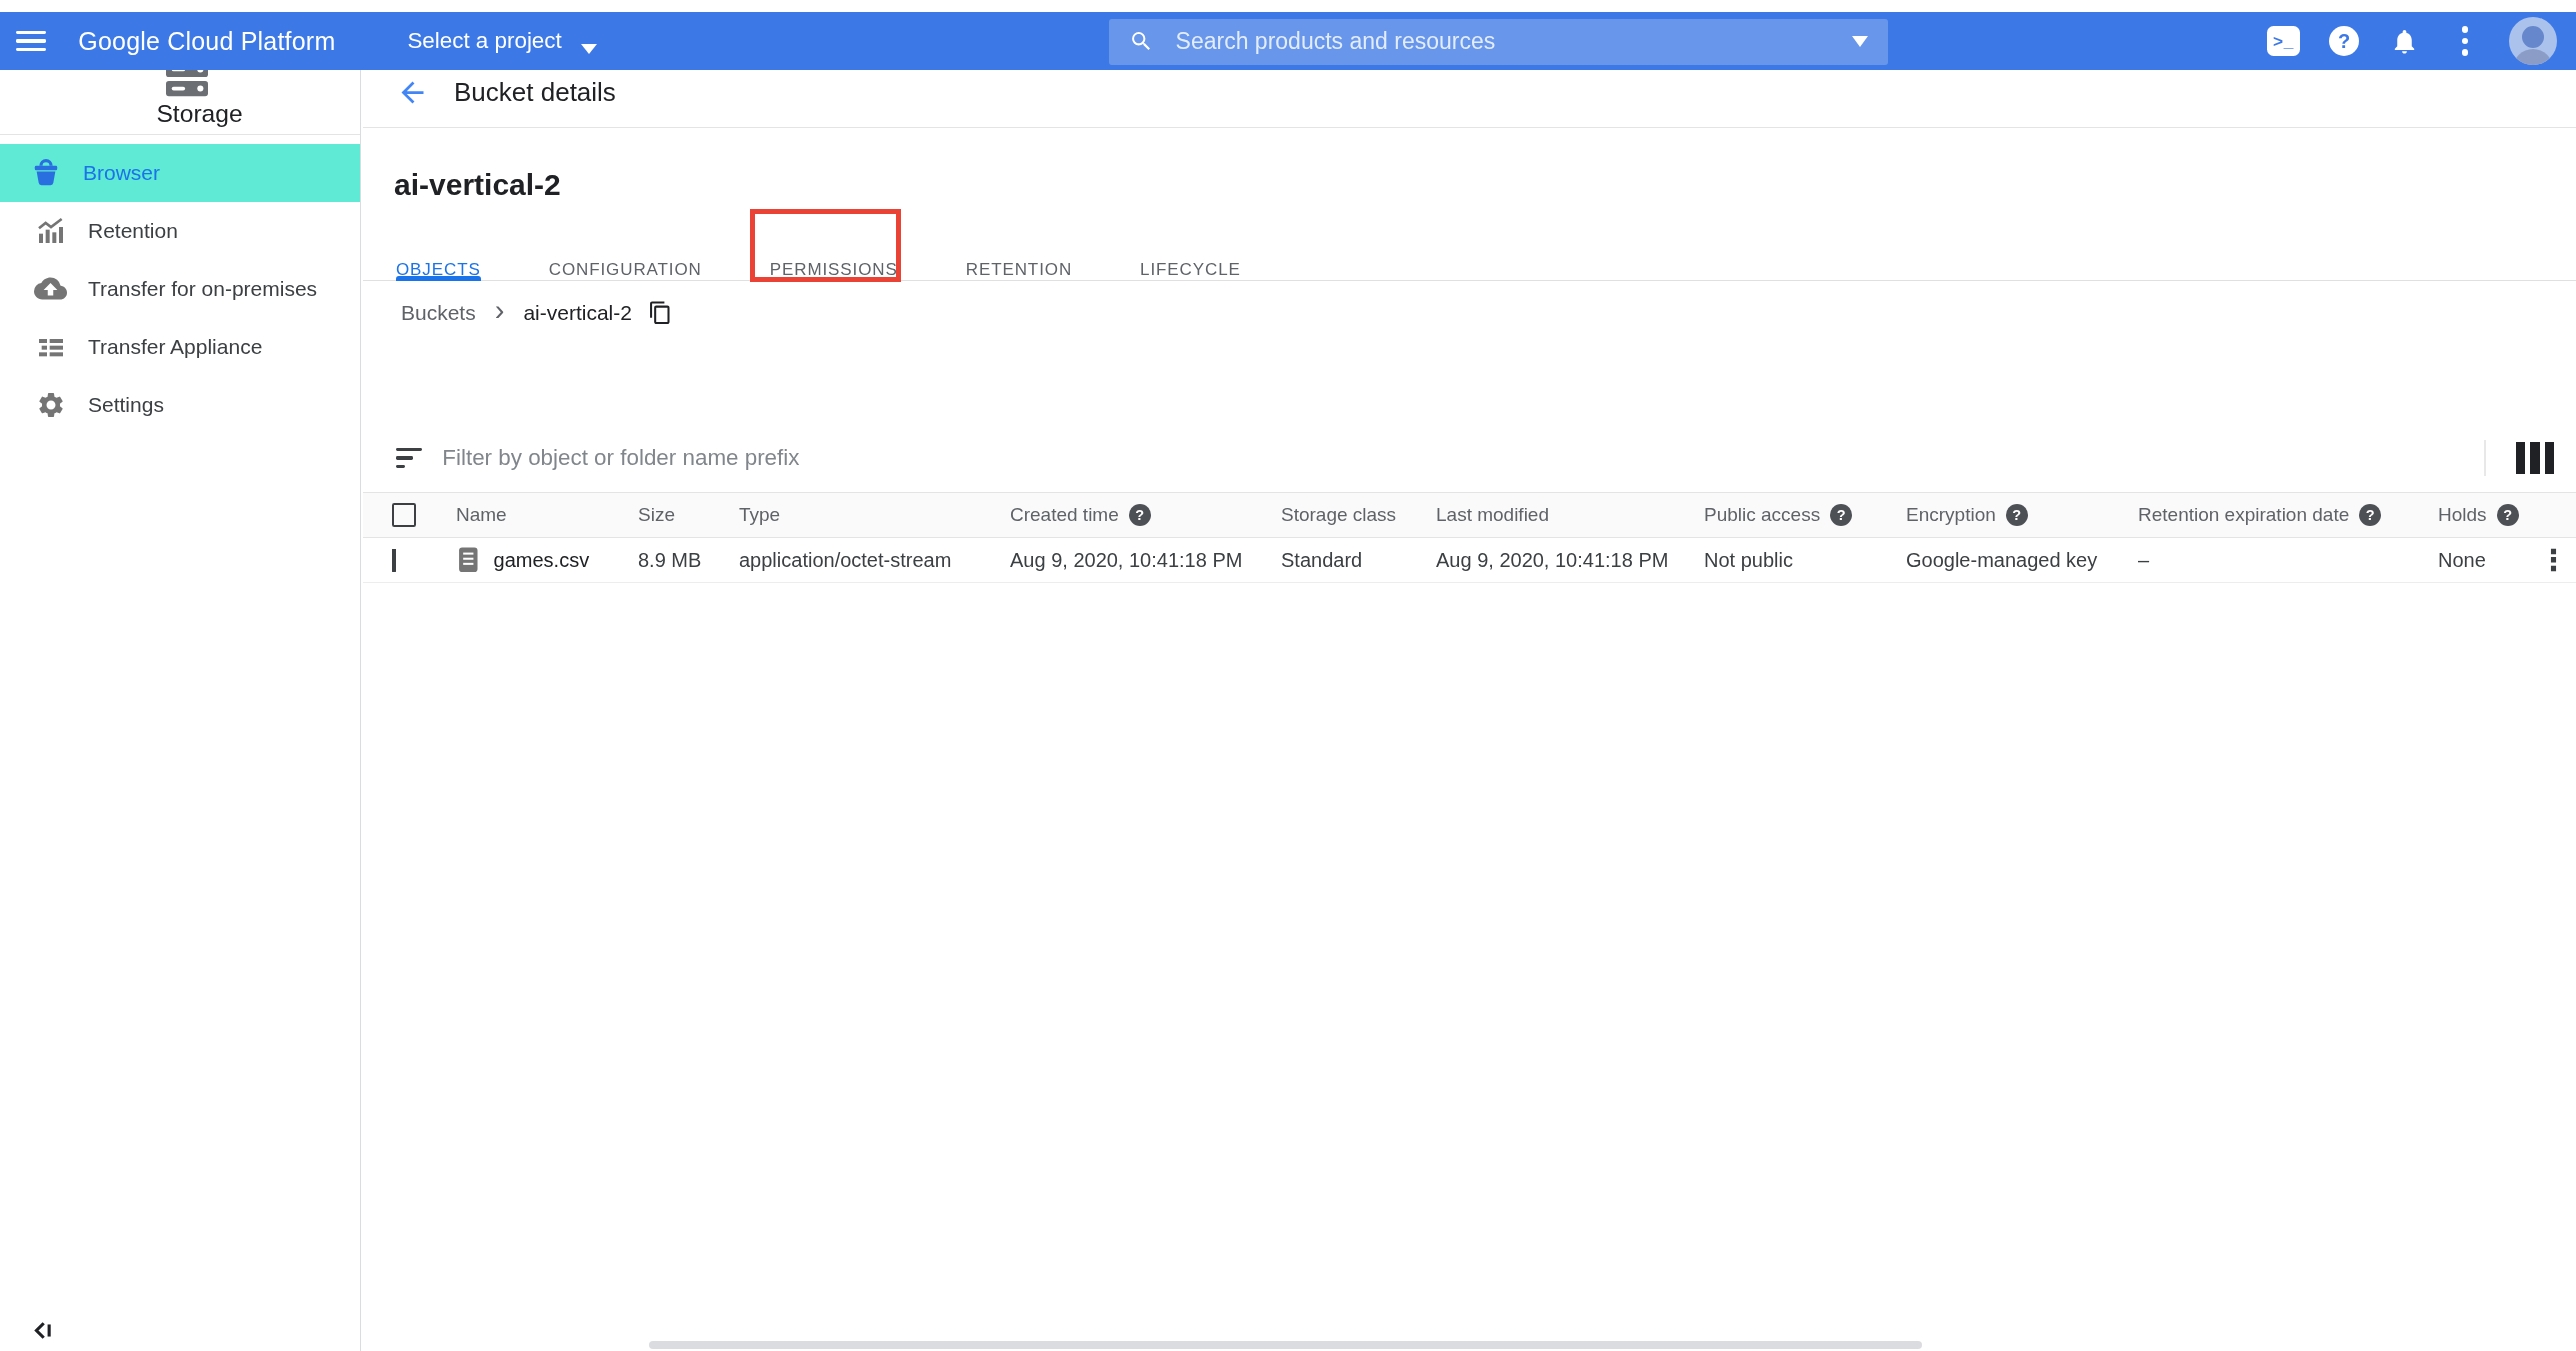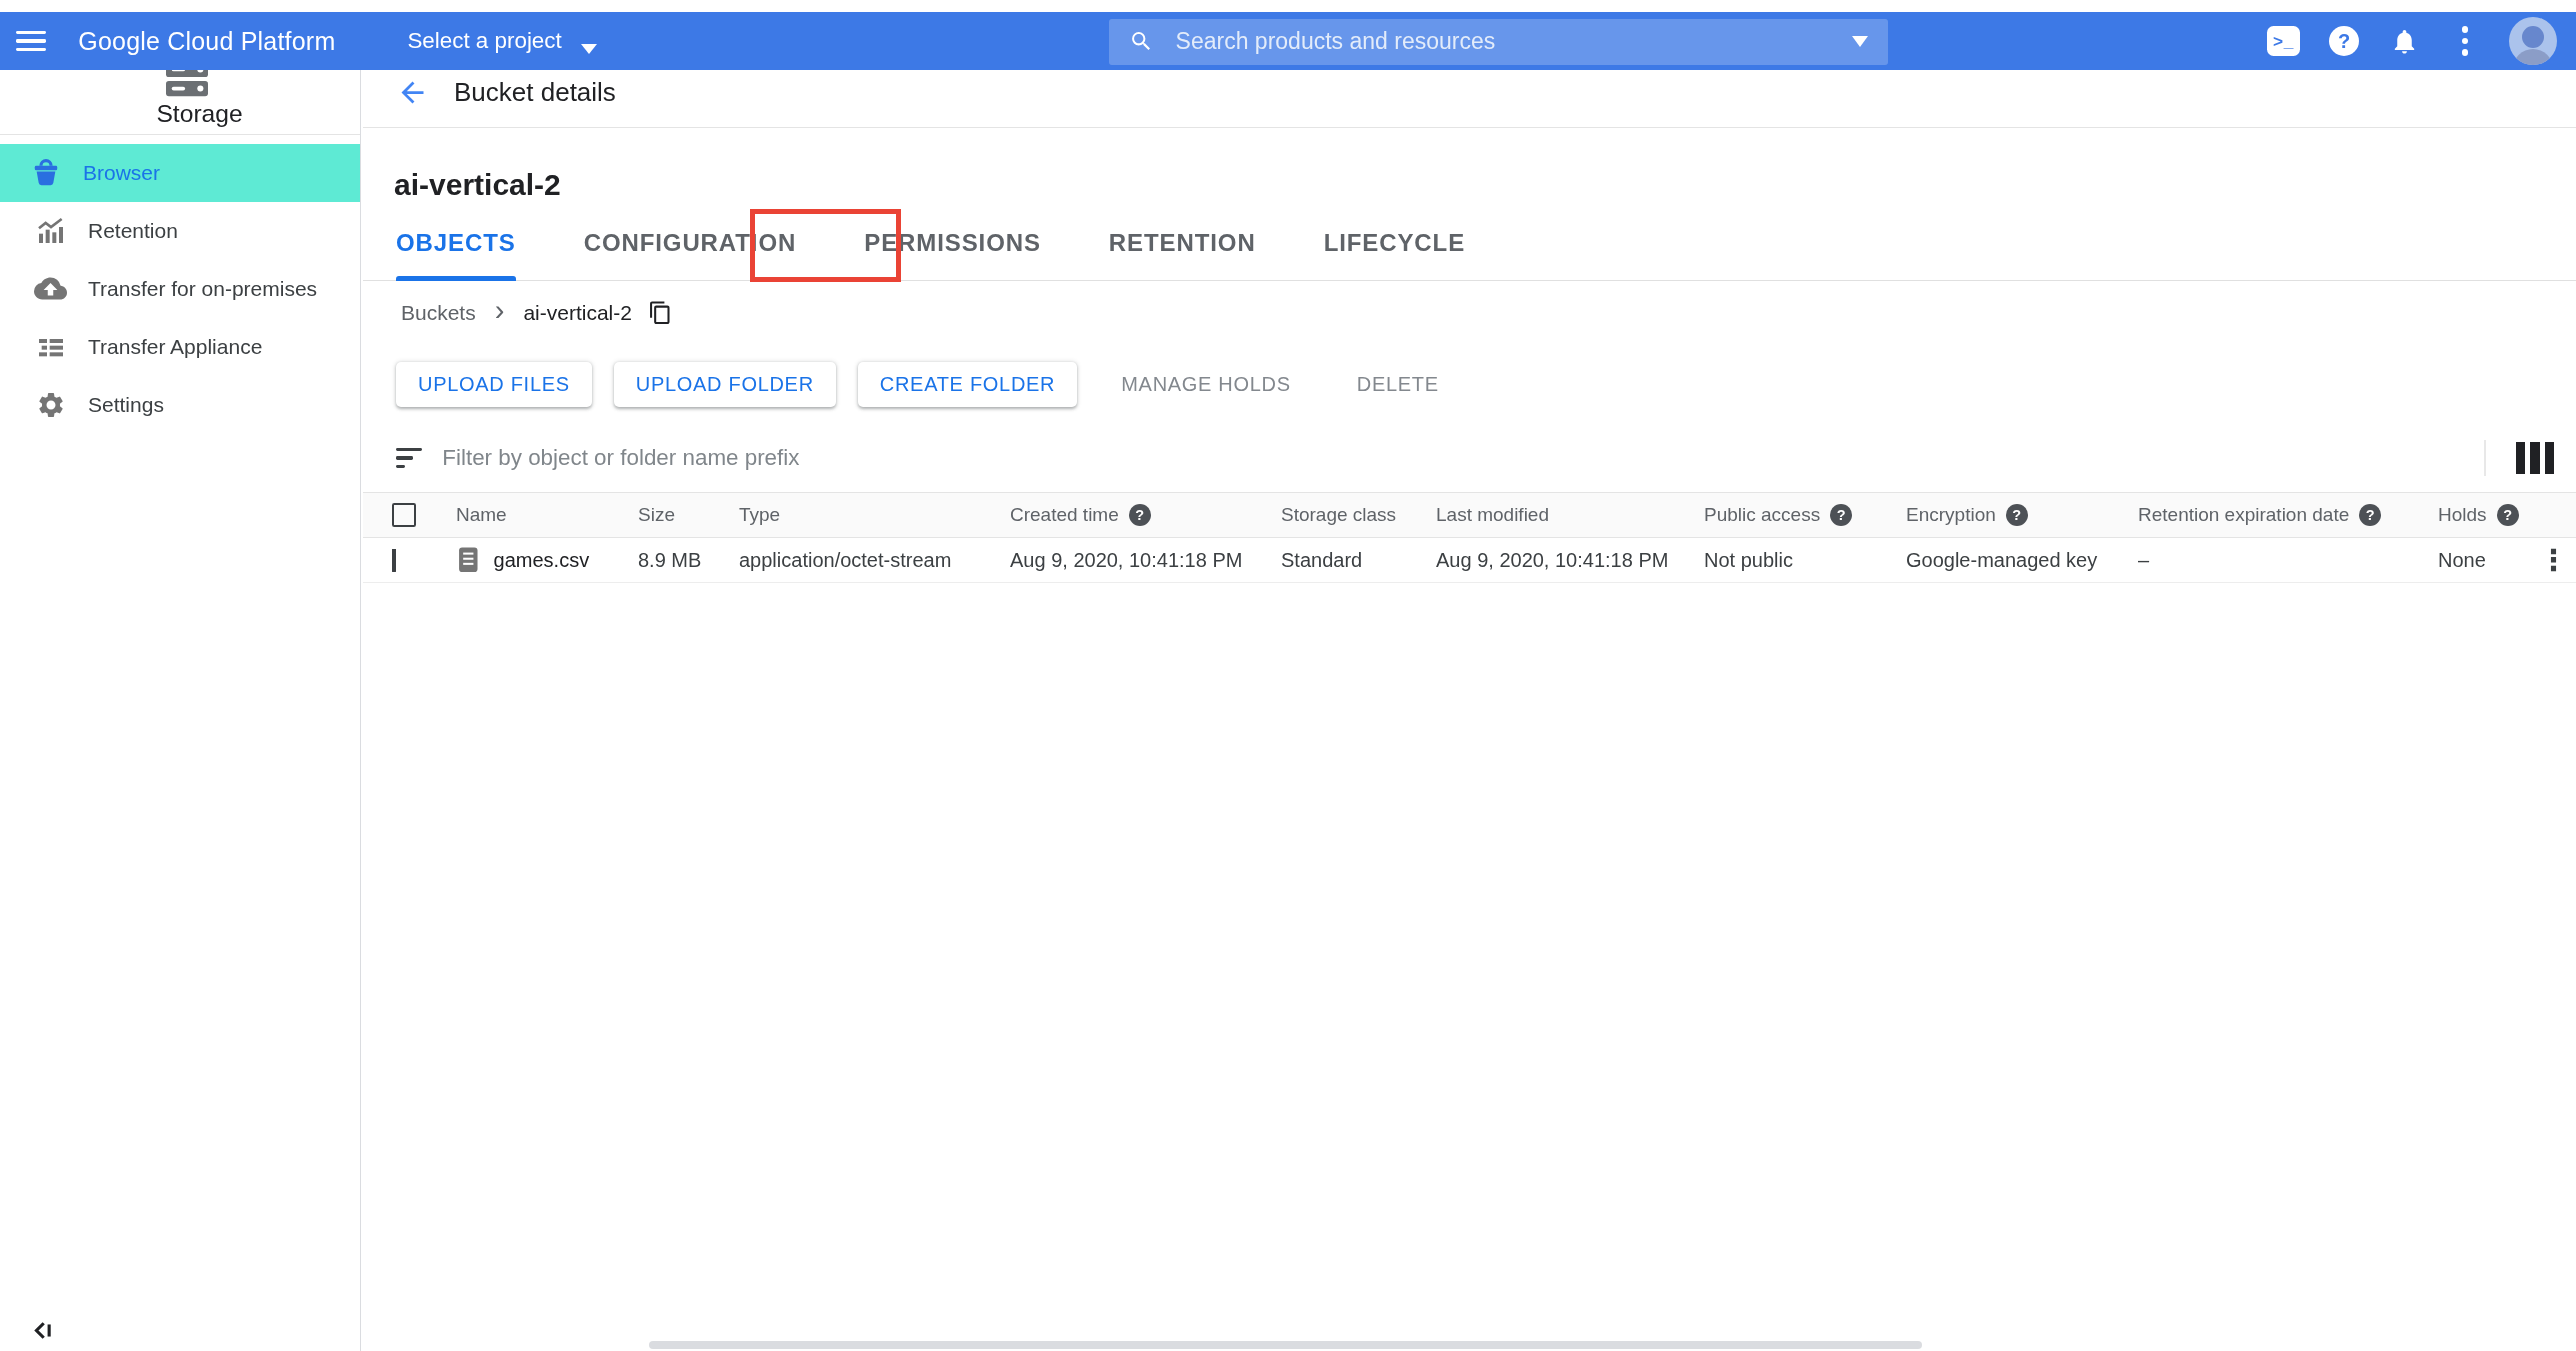--- a/index.html
+++ b/index.html
@@ -60,21 +60,21 @@
 
   
   .main { position:absolute; left:363px; top:58px; width:2213px; height:1294px; background:#fff; }
   .page-header { height:70px; display:flex; align-items:center; border-bottom:1.4px solid #e4e4e4; padding-left:29px; }
   .back-btn { width:40px; height:40px; display:flex; align-items:center; justify-content:center; cursor:pointer; }
   .page-title { font-size:26px; color:#202124; margin-left:22px; }
 
   .bucket-name { position:absolute; left:31px; top:110px; font-size:30px; font-weight:bold; color:#202124; }
 
   .tabs-row { position:absolute; left:0; top:159px; width:2213px; height:64px; border-bottom:1.4px solid #e0e0e0; display:flex; align-items:flex-end; padding-left:33px; }
-  .tab { position:relative; font-size:24px; font-weight:700; letter-spacing:0.9px; color:#5f6368; padding-bottom:23px; margin-right:68px; cursor:pointer; white-space:nowrap; }
+  .tab { position:relative; font-size:17px; font-weight:400; letter-spacing:0.9px; color:#5f6368; margin-right:68px; cursor:pointer; white-space:nowrap; }
   .tab.active { color:#1a73e8; }
   .tab.active::after { content:""; position:absolute; left:0; right:0; bottom:-1.4px; height:5px; background:#1a73e8; border-radius:2.9px 2.9px 0 0; }
 
   .annotation-box { position:absolute; left:387px; top:151px; width:151px; height:73px; border:5.8px solid #ea4335; z-index:15; pointer-events:none; }
 
   .breadcrumb { position:absolute; left:38px; top:239px; height:32px; display:flex; align-items:center; font-size:21px; }
   .breadcrumb .root { color:#5f6368; cursor:pointer; }
   .breadcrumb .chev { color:#5f6368; font-size:29px; margin:0 19px 4.3px 19px; }
   .breadcrumb .current { color:#202124; font-weight:500; }
   .copy-btn { margin-left:16px; cursor:pointer; display:flex; align-items:center; }
@@ -278,27 +278,20 @@
       <span class="root">Buckets</span>
       <span class="chev">›</span>
       <span class="current">ai-vertical-2</span>
       <span class="copy-btn">
         <svg width="24.6" height="27.5" viewBox="0 0 24 24">
             <path fill="#202124" d="M16 1H4c-1.1 0-2 .9-2 2v14h2V3h12V1zm3 4H8c-1.1 0-2 .9-2 2v14c0 1.1.9 2 2 2h11c1.1 0 2-.9 2-2V7c0-1.1-.9-2-2-2zm0 16H8V7h11v14z"></path>
           </svg>
       </span>
     </div>
 
-    <div class="actions-row">
-      <button class="btn-raised">UPLOAD FILES</button>
-      <button class="btn-raised">UPLOAD FOLDER</button>
-      <button class="btn-raised">CREATE FOLDER</button>
-      <button class="btn-flat">MANAGE HOLDS</button>
-      <button class="btn-flat">DELETE</button>
-    </div>
 
     <div class="filter-row">
       <span class="filter-icon">
           <i></i>
           <i></i>
           <i></i>
         </span>
       <input type="text" placeholder="Filter by object or folder name prefix" style="">
       <div class="filter-right">
         <div class="filter-divider"></div>

